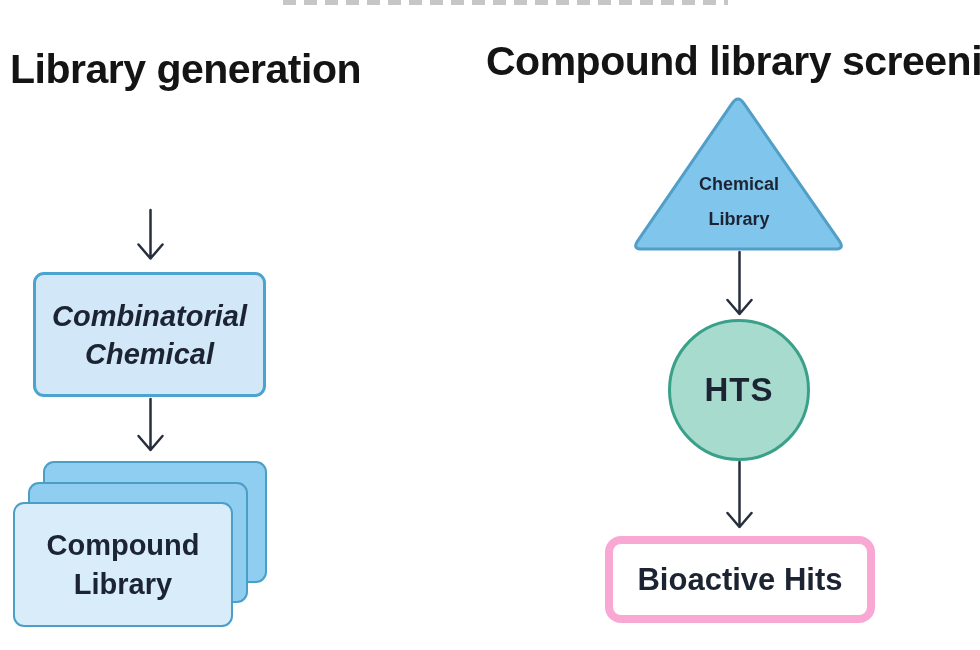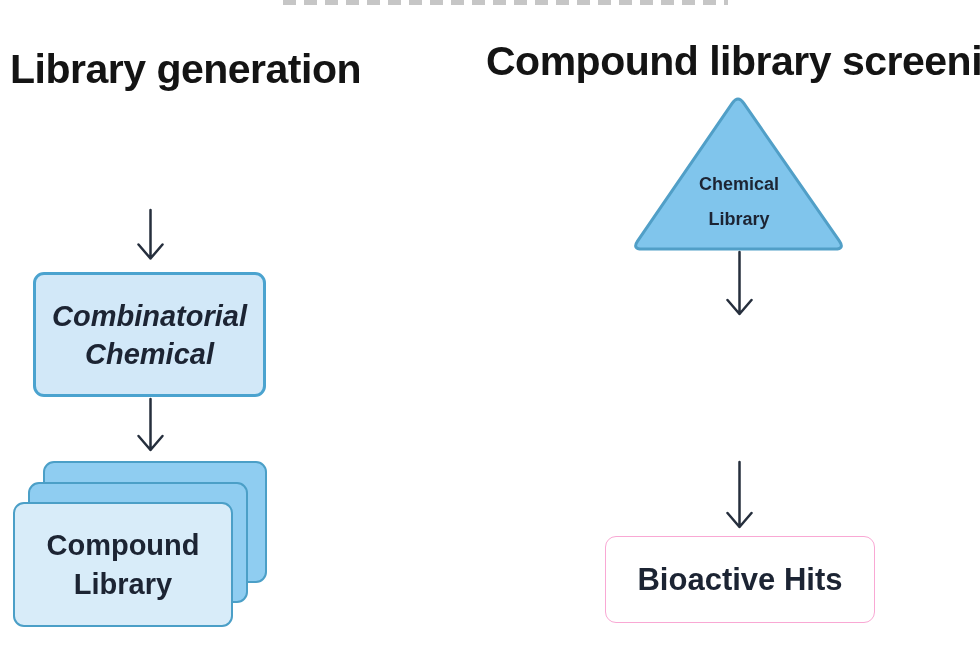--- a/index.html
+++ b/index.html
@@ -89,22 +89,22 @@
   .hts-circle{
     left:668px;top:319px;width:142px;height:142px;
     background:#a6dbce;
     border:3px solid #3aa089;
     border-radius:50%;
     font-size:33px;letter-spacing:1px;
   }
   .bioactive{
     left:605px;top:536px;width:270px;height:87px;
     background:#ffffff;
-    border:1px solid #f9a8d4;
-    border-radius:11px;
+    border:8px solid #f9a8d4;
+    border-radius:16px;
     font-size:31px;
   }
 </style>
 </head>
 <body>
 
 <div class="canvas">
 
   <div class="top-remnant"></div>
 
@@ -134,18 +134,21 @@
   <div class="stack-card stack-front">
     <span>Compound</span>
     <span>Library</span>
   </div>
 
   <div class="chemical-label">
     <div>Chemical</div>
     <div>Library</div>
   </div>
 
+  <div class="node hts-circle">
+    <span>HTS</span>
+  </div>
 
   <div class="node bioactive">
     <span>Bioactive Hits</span>
   </div>
 
 </div>
 
 </body></html>

